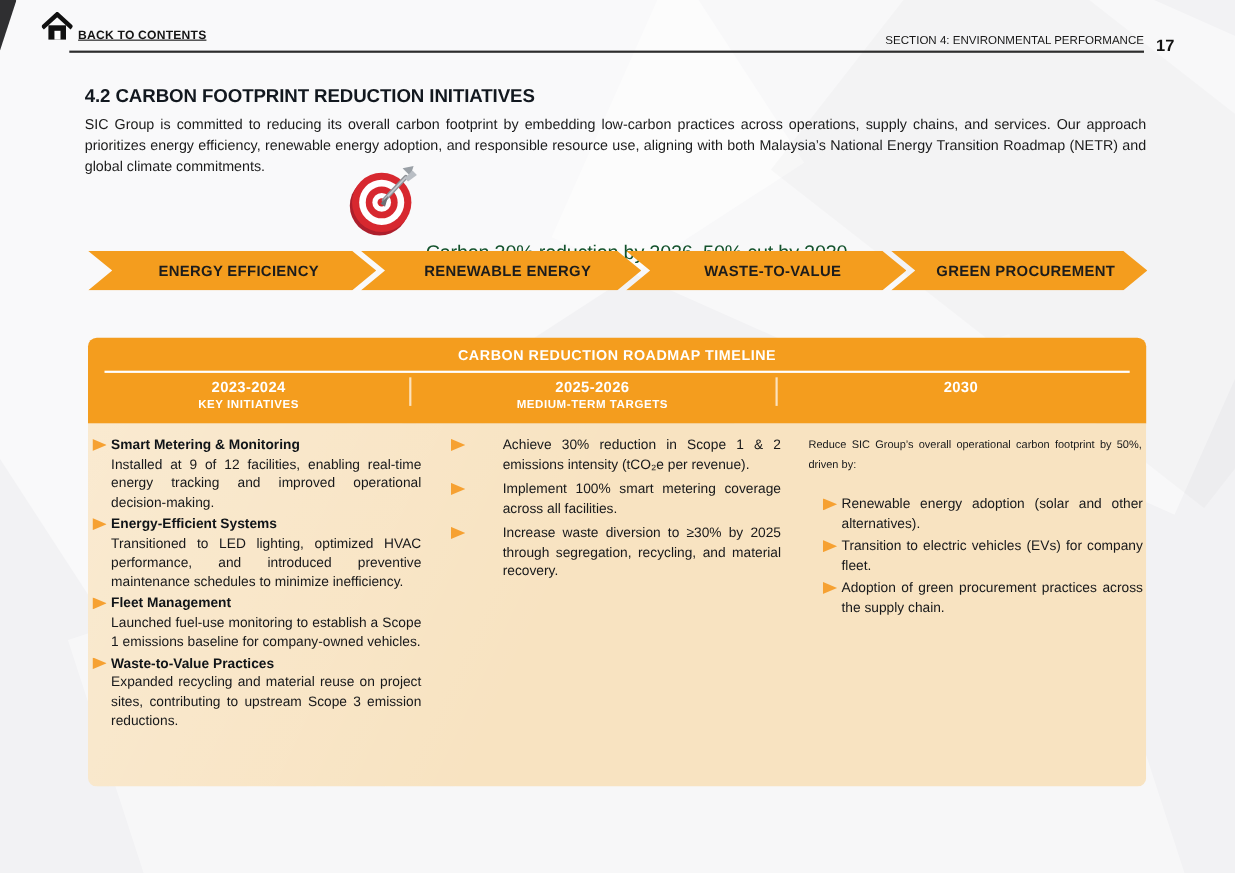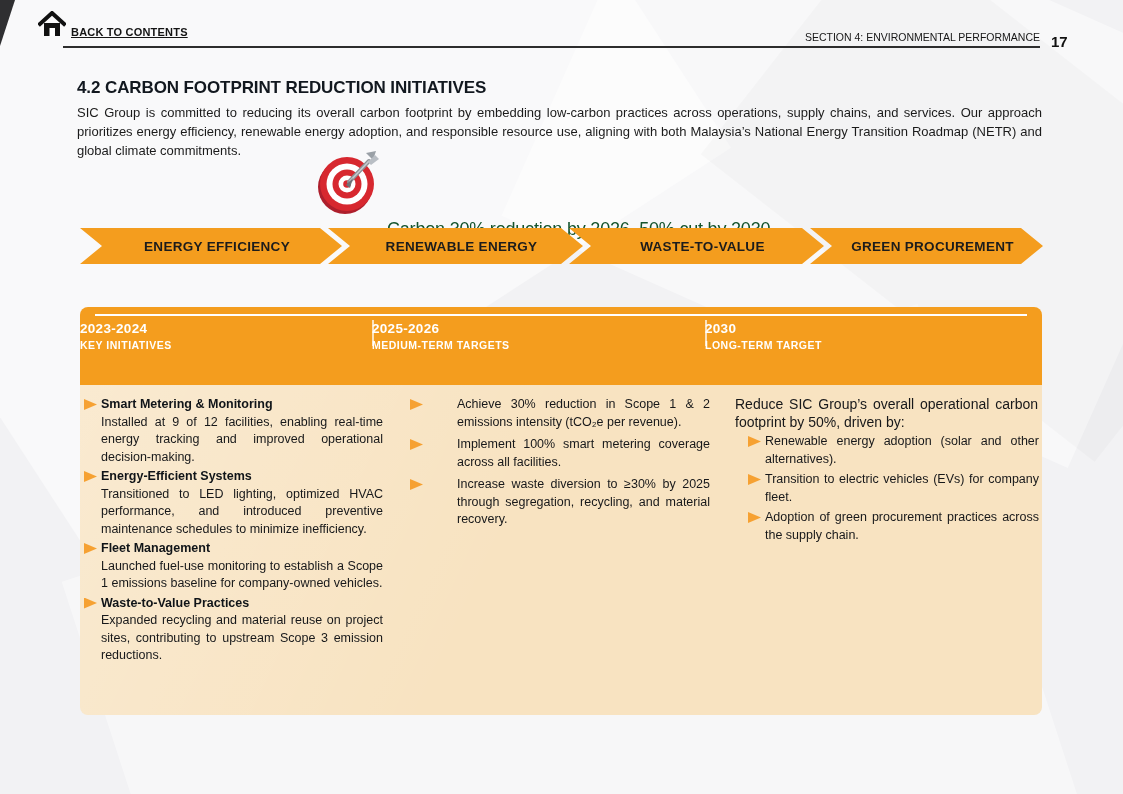--- a/index.html
+++ b/index.html
@@ -31,39 +31,39 @@
   .seg{position:absolute;top:0;bottom:0;background:#F49D1E;
        clip-path:polygon(22px 50%,0 0,calc(100% - 22px) 0,100% 50%,calc(100% - 22px) 100%,0 100%);
        display:flex;align-items:center;justify-content:center;}
   .seg span{font-size:13.5px;font-weight:800;color:#1c1c1c;letter-spacing:.3px;padding-left:12px;}
   #seg0{left:0;width:262px;} #seg1{left:248px;width:255px;} #seg2{left:489px;width:255px;} #seg3{left:730px;width:233px;}
   
   #rm-header{left:80px;top:307px;width:962px;height:78px;background:#F49D1E;border-radius:8px 8px 0 0;box-sizing:border-box;}
   #rm-title{margin-top:8px;text-align:center;font-size:13px;font-weight:800;color:#fff;letter-spacing:.5px;}
   #rm-hline{margin:7px 15px 0 15px;height:2px;background:#fff;}
   #rm-cols{display:grid;grid-template-columns:292px 333px 337px;margin-top:3px;}
-  .rm-col-h{position:relative;padding-top:2px;}
+  .rm-col-h{text-align:center;position:relative;padding-top:2px;}
   .rm-col-h.divided::before{content:"";position:absolute;left:0;top:1px;bottom:5px;width:2px;background:rgba(255,255,255,.7);}
   .rm-period{font-size:13.5px;font-weight:800;color:#fff;letter-spacing:.3px;}
   .rm-sub{margin-top:3px;font-size:10.5px;font-weight:bold;color:#fff;letter-spacing:.5px;}
   
   #rm-body{left:80px;top:385px;width:962px;height:330px;background:#F8E3C1;border-radius:0 0 8px 8px;
            box-sizing:border-box;display:grid;grid-template-columns:317px 328px 317px;padding-top:11px;overflow:hidden;
            background-image:linear-gradient(115deg,rgba(255,255,255,.25) 0%,rgba(255,255,255,0) 45%);}
   .bcol{box-sizing:border-box;}
   .bcol1{padding:0 14px 0 4px;}
   .bcol2{padding:0 15px 0 13px;}
   .bcol3{padding:0 3px 0 10px;}
   .item{display:flex;gap:4px;margin-bottom:2px;}
   .bcol2 .item{margin-bottom:5px;gap:34px;}
   .bcol3 .item{margin-left:13px;margin-bottom:3px;}
   .tri{flex:0 0 13px;height:11px;margin-top:3px;background:#F6A132;clip-path:polygon(0 0,100% 50%,0 100%);}
   .itxt{flex:1;font-size:12.5px;line-height:17.5px;text-align:justify;color:#17181a;}
   .ititle{font-weight:bold;text-align:left;color:#101418;}
-  .intro3{font-size:14px;line-height:17.5px;text-align:justify;color:#17181a;margin-bottom:2px;padding-right:1px;}
+  .intro3{font-size:10px;line-height:17.5px;text-align:justify;color:#17181a;margin-bottom:19px;padding-right:1px;}
 </style>
 </head>
 <body>
 
 <div id="page">
 
   <div class="deco" id="deco1"></div>
   <div class="deco" id="deco2"></div>
   <div class="deco" id="deco3"></div>
   <div class="deco" id="deco4"></div>
@@ -110,33 +110,33 @@
     </div>
     <div class="seg" id="seg2">
       <span>WASTE-TO-VALUE</span>
     </div>
     <div class="seg" id="seg3">
       <span>GREEN PROCUREMENT</span>
     </div>
   </div>
 
   <div class="abs" id="rm-header">
+    <div id="rm-title">CARBON REDUCTION ROADMAP TIMELINE</div>
     <div id="rm-hline"></div>
     <div id="rm-cols">
       <div class="rm-col-h">
         <div class="rm-period">2023-2024</div>
         <div class="rm-sub">KEY INITIATIVES</div>
       </div>
       <div class="rm-col-h divided">
         <div class="rm-period">2025-2026</div>
         <div class="rm-sub">MEDIUM-TERM TARGETS</div>
       </div>
       <div class="rm-col-h divided">
         <div class="rm-period">2030</div>
-        <div class="rm-sub">LONG-TERM TARGET</div>
       </div>
     </div>
   </div>
 
   <div class="abs" id="rm-body">
 
     <div class="bcol bcol1">
       <div class="item">
         <span class="tri"></span>
         <div class="itxt">

